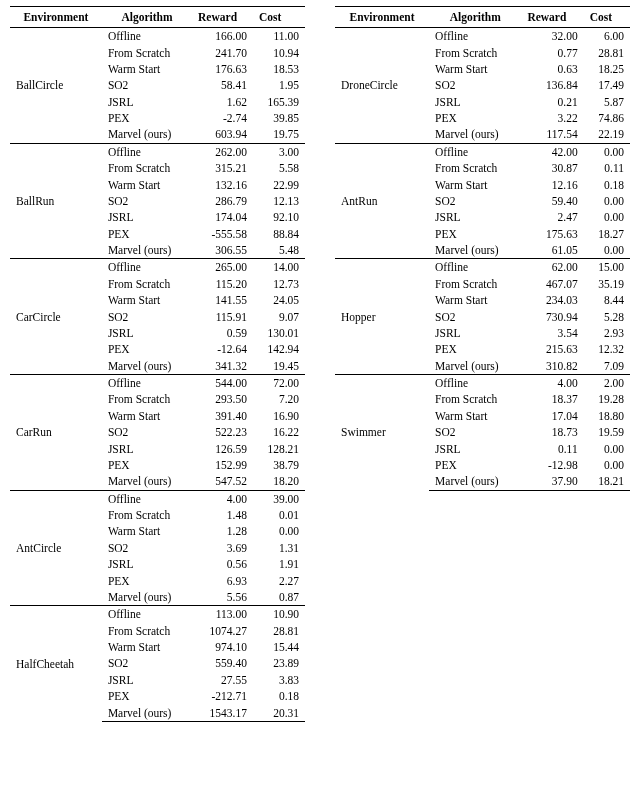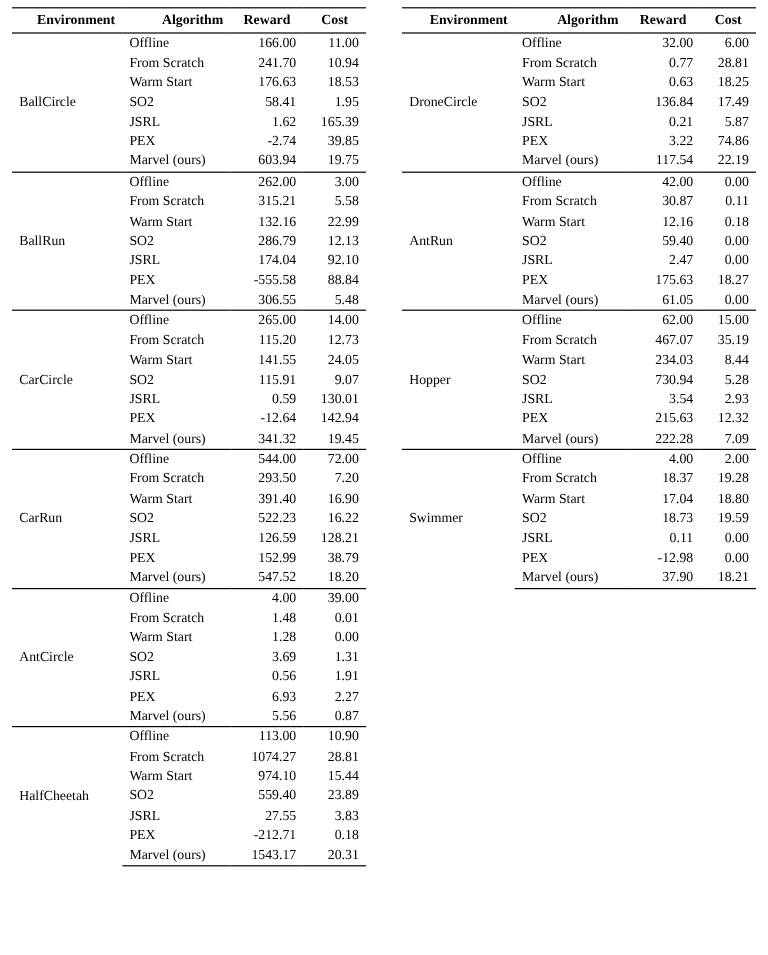--- a/index.html
+++ b/index.html
@@ -12,24 +12,24 @@
       padding: 6px 10px;
     }
     .wrap { display: flex; gap: 30px; }
     .col { flex: 1; }
     table { border-collapse: collapse; width: 100%; }
     th {
       font-weight: bold;
       padding: 4px 6px;
       border-bottom: 1px solid #000;
       border-top: 1.5px solid #000;
-      text-align: right;
+      text-align: center;
       white-space: nowrap;
     }
-    th.r { text-align: center; }
+    th.r { text-align: left; }
     td {
       padding: 2.2px 6px;
       white-space: nowrap;
     }
     td.r { text-align: right; }
     td.env {
       vertical-align: middle;
       padding-right: 4px;
       font-family: Liberation Serif, serif;
     }
@@ -380,21 +380,21 @@
             <td class="r">3.54</td>
             <td class="r">2.93</td>
           </tr>
           <tr>
             <td>PEX</td>
             <td class="r">215.63</td>
             <td class="r">12.32</td>
           </tr>
           <tr>
             <td>Marvel (ours)</td>
-            <td class="r b">222.28</td>
+            <td class="r b">310.82</td>
             <td class="r b">7.09</td>
           </tr>
           <tr class="first">
             <td class="env" rowspan="7">Swimmer</td>
             <td>Offline</td>
             <td class="r">4.00</td>
             <td class="r">2.00</td>
           </tr>
           <tr>
             <td>From Scratch</td>

